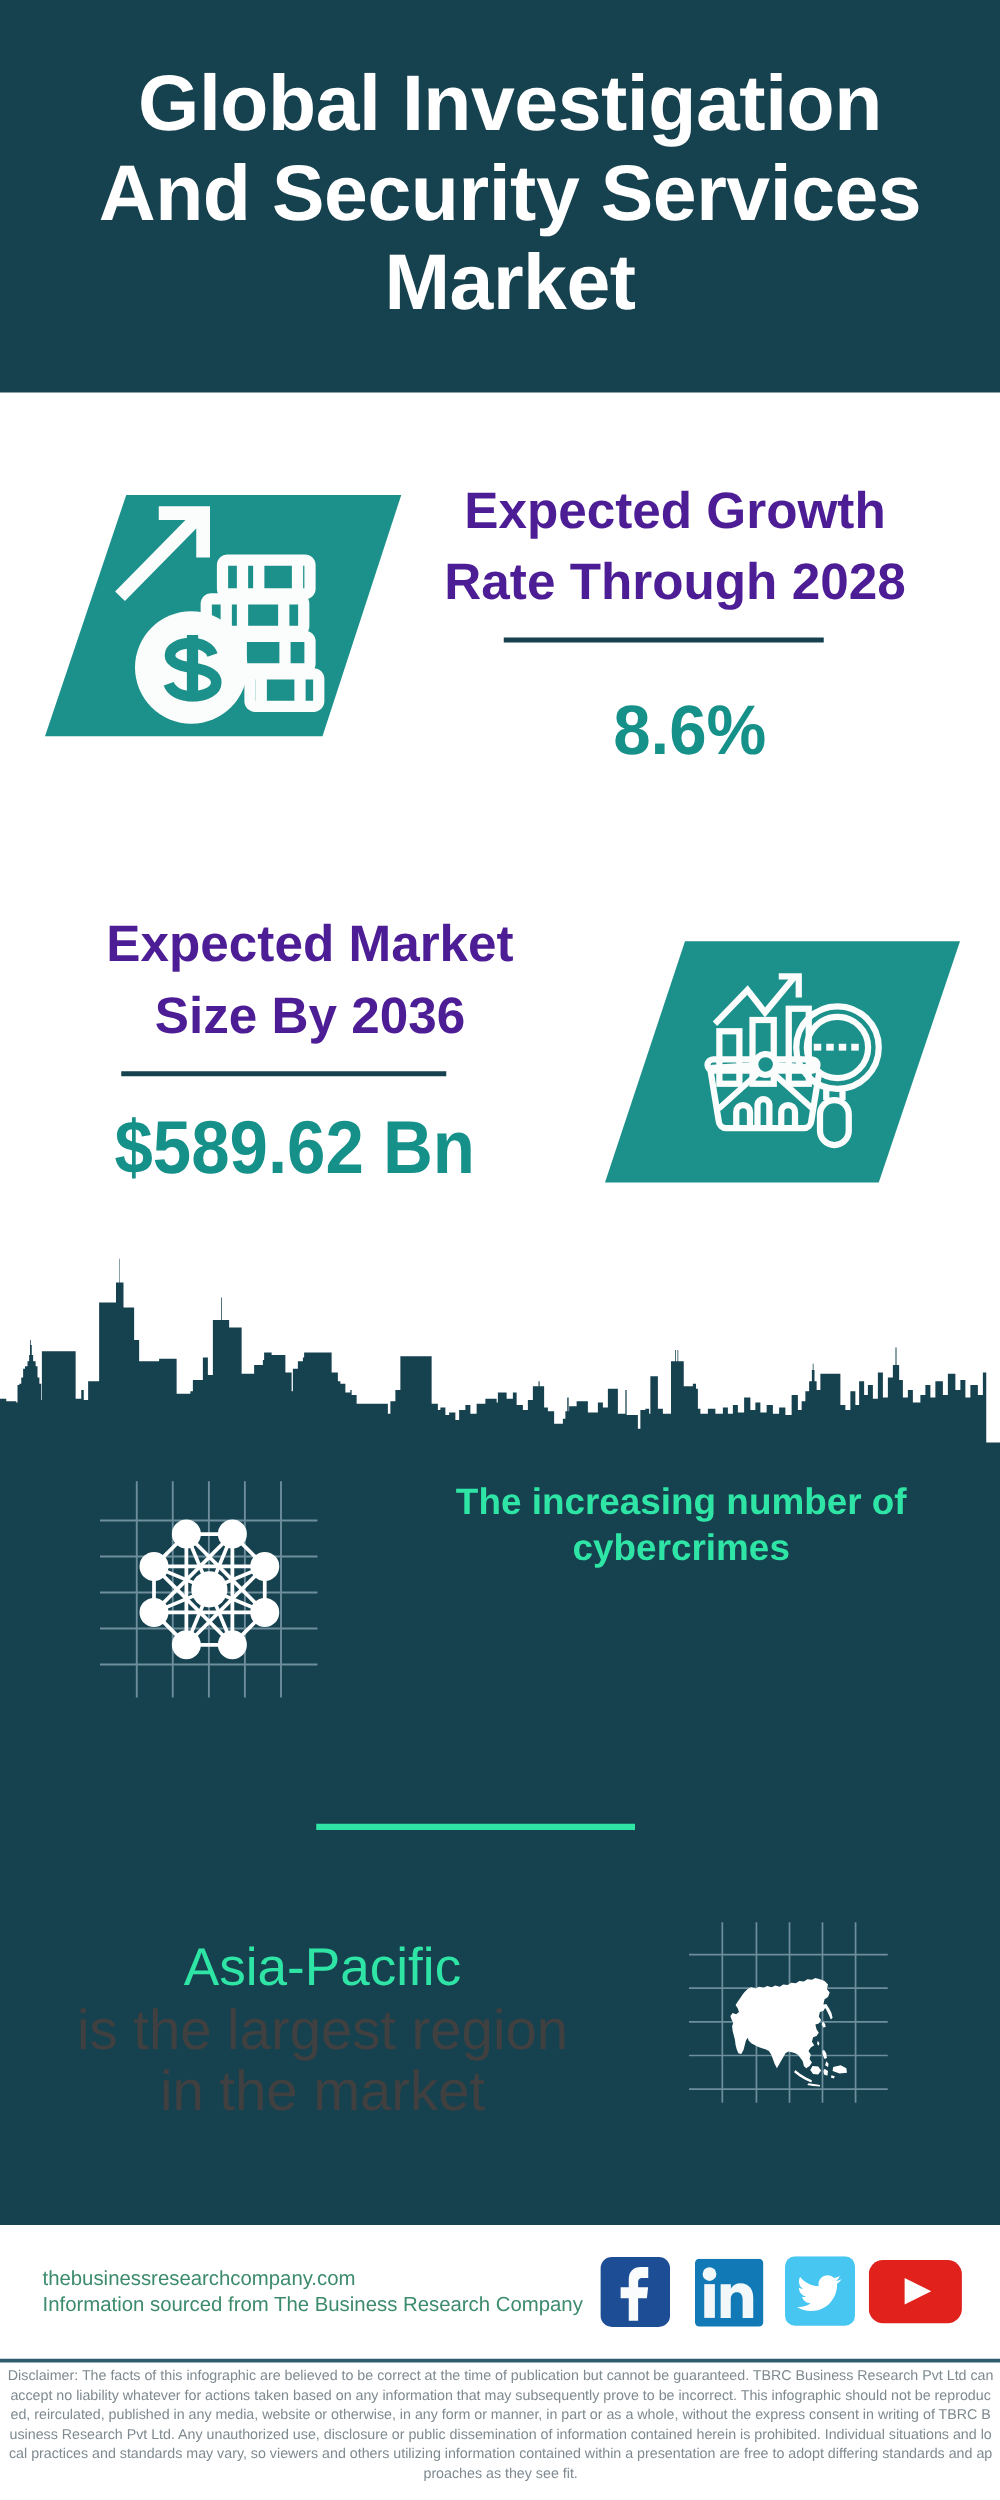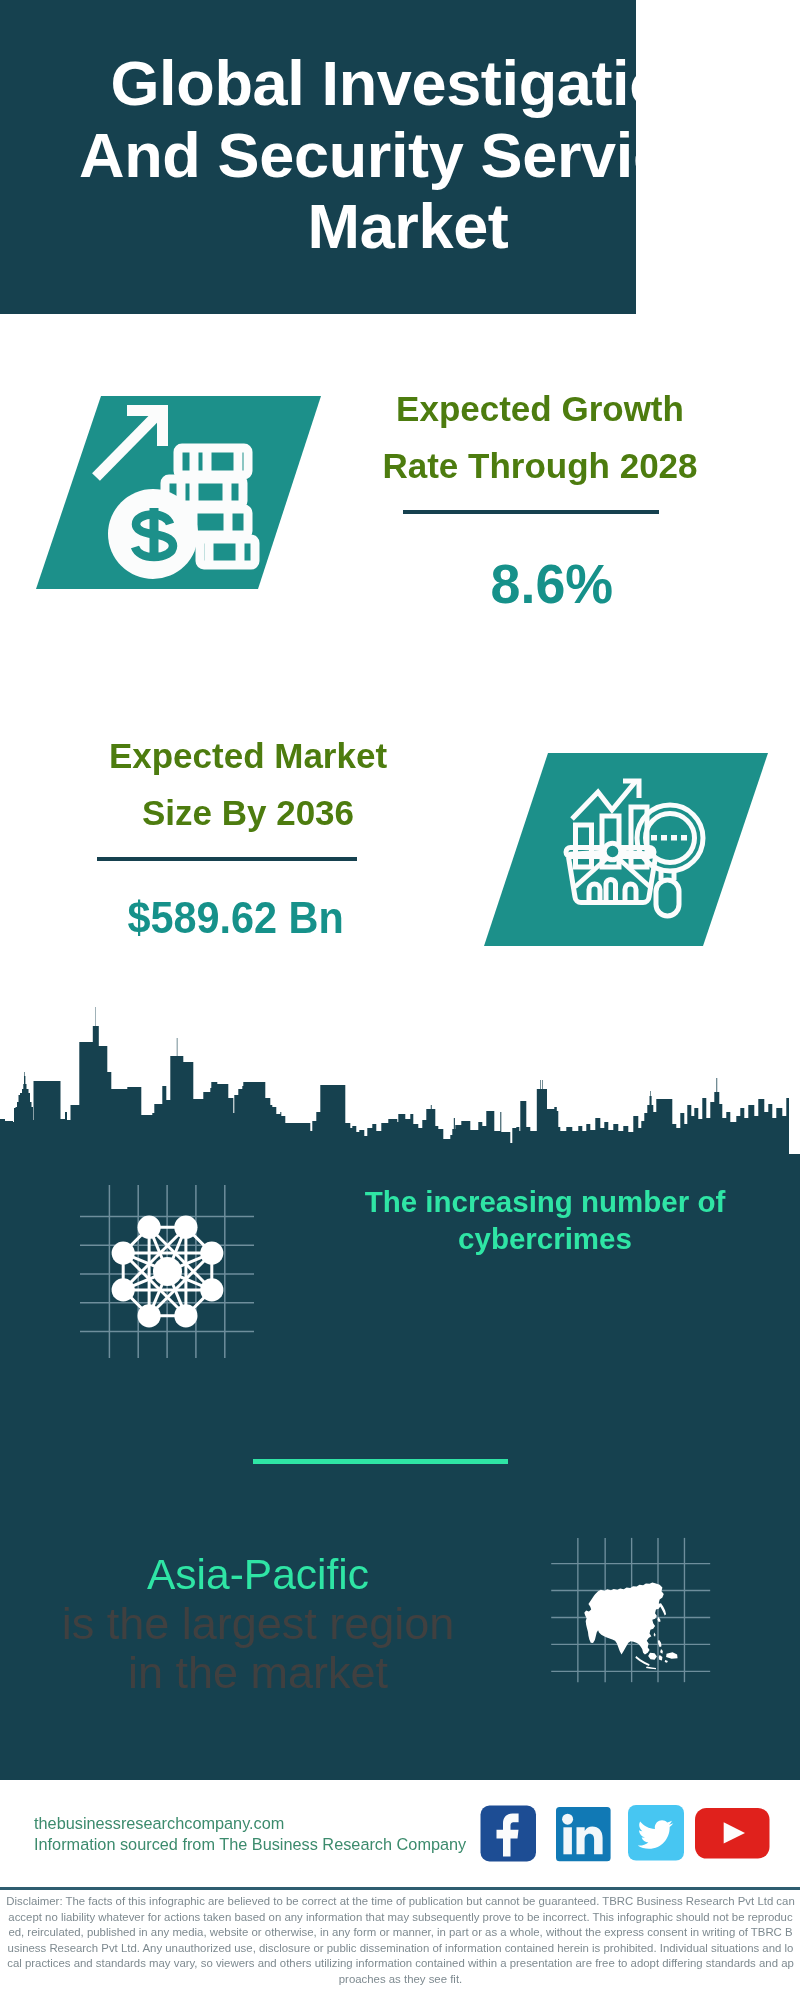--- a/index.html
+++ b/index.html
@@ -5,36 +5,36 @@
   * { margin:0; padding:0; box-sizing:border-box; }
   html,body { width:800px; height:2000px; }
   body {
     font-family:"Liberation Sans", sans-serif;
     background:#ffffff;
   }
   .page { position:relative; width:800px; height:2000px; overflow:hidden; background:#fff; }
 
   
   .header {
-    position:absolute; left:0; top:0; width:636px; height:314px;
+    position:absolute; left:0; top:0; width:800px; height:314px;
     background:#16414f;
   }
   .header-title {
     position:absolute; left:8px; top:48px; width:800px;
     text-align:center;
     color:#ffffff;
     font-size:63px;
     font-weight:bold;
     line-height:71.5px;
     letter-spacing:-0.35px;
     white-space:pre-line;
   }
 
   
-  .stat-label { color:#4d7c0f; font-size:35px; font-weight:bold; line-height:57px; white-space:pre-line; }
+  .stat-label { color:#4c1d95; font-size:41px; font-weight:bold; line-height:57px; white-space:pre-line; }
   .stat-rule { height:4px; background:#16414f; margin:14px auto 6px; }
   .stat-value { color:#16918a; font-size:84px; font-weight:bold; line-height:92px; }
 
   .stat1-text { position:absolute; left:330px; top:380px; width:420px; text-align:center; }
   .stat1-icon { position:absolute; left:30px; top:390px; width:300px; height:210px; }
 
   .stat2-text { position:absolute; left:38px; top:727px; width:420px; text-align:center; }
   .stat2-icon { position:absolute; left:480px; top:750px; width:290px; height:200px; }
 
   
@@ -141,21 +141,21 @@
         <rect x="671" y="835" width="6" height="5.5"></rect>
         <rect x="681" y="835" width="6" height="5.5"></rect>
       </g>
     </g>
   </svg>
 
   <div class="stat2-text">
     <div class="stat-label">Expected Market
 Size By 2036</div>
     <div class="stat-rule" style="width:260px;margin-top:16px;margin-bottom:18px;margin-left:59px;margin-right:auto"></div>
-    <div class="stat-value" style="font-size:45px;line-height:78px;padding-right:25px"><span style="display:inline-block;transform:scaleX(0.92);transform-origin:center center">$589.62 Bn</span></div>
+    <div class="stat-value" style="font-size:60px;line-height:78px;padding-right:25px"><span style="display:inline-block;transform:scaleX(0.92);transform-origin:center center">$589.62 Bn</span></div>
   </div>
 
   <div class="darkbody"></div>
 
   <svg class="driver-icon" viewBox="78 1178 180 180" width="180" height="180">
     <g stroke="#6e8e9c" stroke-width="1.5">
       <line x1="109.4" y1="1185" x2="109.4" y2="1361"></line>
       <line x1="138.2" y1="1185" x2="138.2" y2="1361"></line>
       <line x1="167.1" y1="1185" x2="167.1" y2="1361"></line>
       <line x1="195.9" y1="1185" x2="195.9" y2="1361"></line>

